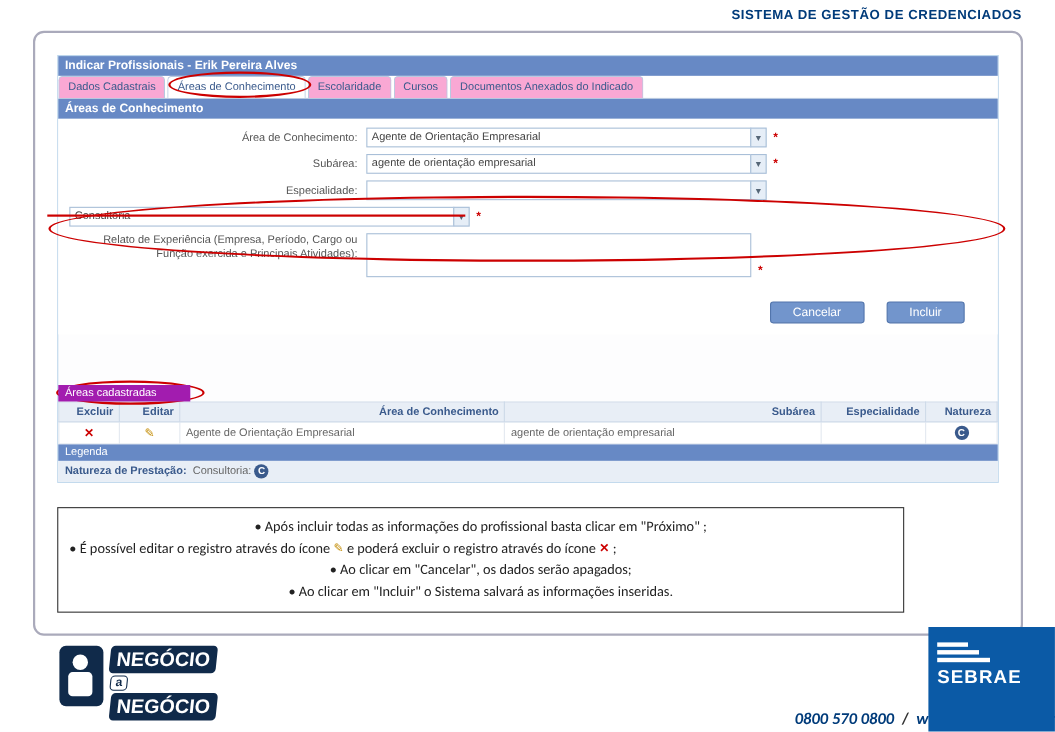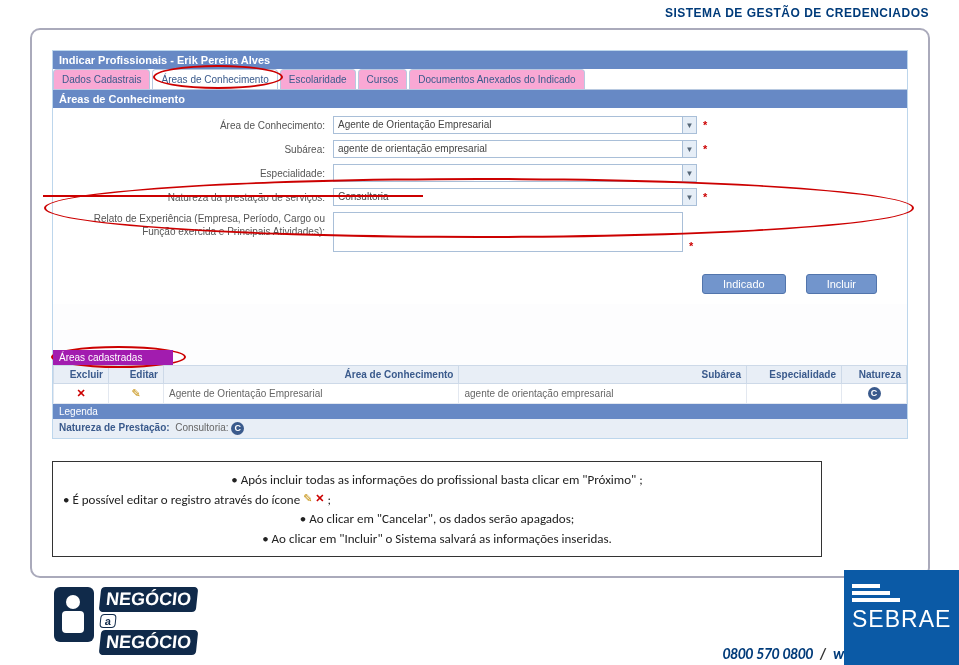--- a/index.html
+++ b/index.html
@@ -265,21 +265,21 @@
     height: 95px;
     background: #0b5aa6;
     color: #fff;
     padding: 14px 8px 0 8px;
   }
   .sebrae-bars { margin-bottom: 4px; }
   .sebrae-bars div { height: 4px; background: #fff; margin-bottom: 3px; }
   .sebrae-bars div:nth-child(1){ width: 28px; }
   .sebrae-bars div:nth-child(2){ width: 38px; }
   .sebrae-bars div:nth-child(3){ width: 48px; }
-  .sebrae-text { font-size: 23px; font-weight: normal; letter-spacing: 1px; }
+  .sebrae-text { font-size: 17px; font-weight: bold; letter-spacing: 1px; }
   .logo-negocio {
     position: absolute;
     left: 50px;
     bottom: 6px;
     width: 160px;
     height: 80px;
   }
   .logo-negocio .band {
     background: #102a4a;
     color: #fff;
@@ -368,34 +368,33 @@
         <div class="form-input">agente de orientação empresarial</div>
         <div class="dropdown-arrow">▼</div>
         <span class="asterisk">*</span>
       </div>
       <div class="form-row">
         <div class="form-label">Especialidade:</div>
         <div class="form-input"></div>
         <div class="dropdown-arrow">▼</div>
       </div>
       <div class="form-row">
-        <div class="form-label">Natureza da prestação de serviços:</div>
         <div class="form-input">Consultoria</div>
         <div class="dropdown-arrow">▼</div>
         <span class="asterisk">*</span>
       </div>
       <div class="form-row" style="align-items:flex-start;">
         <div class="form-label" style="line-height:1.3;">Relato de Experiência (Empresa, Período, Cargo ou Função exercida e Principais Atividades):</div>
         <textarea class="form-textarea" style=""></textarea>
         <span class="asterisk" style="align-self:flex-end;">*</span>
       </div>
     </div>
 
     <div class="button-row">
-      <button class="btn">Indicado</button>
+      <button class="btn">Cancelar</button>
       <button class="btn">Incluir</button>
     </div>
 
     <div style="position:relative;">
       <div class="sub-header">Áreas cadastradas</div>
       <div class="areas-ellipse"></div>
     </div>
 
     <table class="table">
       <tbody>
@@ -426,20 +425,21 @@
     </div>
   </div>
 
   <div class="big-ellipse"></div>
 
   <div class="instructions">
     <div>• Após incluir todas as informações do profissional basta clicar  em "Próximo" ;</div>
     <div class="row">
       <span>• É possível editar o registro através do ícone</span>
       <span class="edit-icon">✎</span>
+      <span>e poderá excluir o registro através do ícone</span>
       <span class="x-icon">✕</span>
       <span>;</span>
     </div>
     <div>• Ao clicar em "Cancelar", os dados serão apagados;</div>
     <div>• Ao clicar em "Incluir" o Sistema salvará as informações inseridas.</div>
   </div>
 
 </div>
 
 <div class="logo-negocio">

